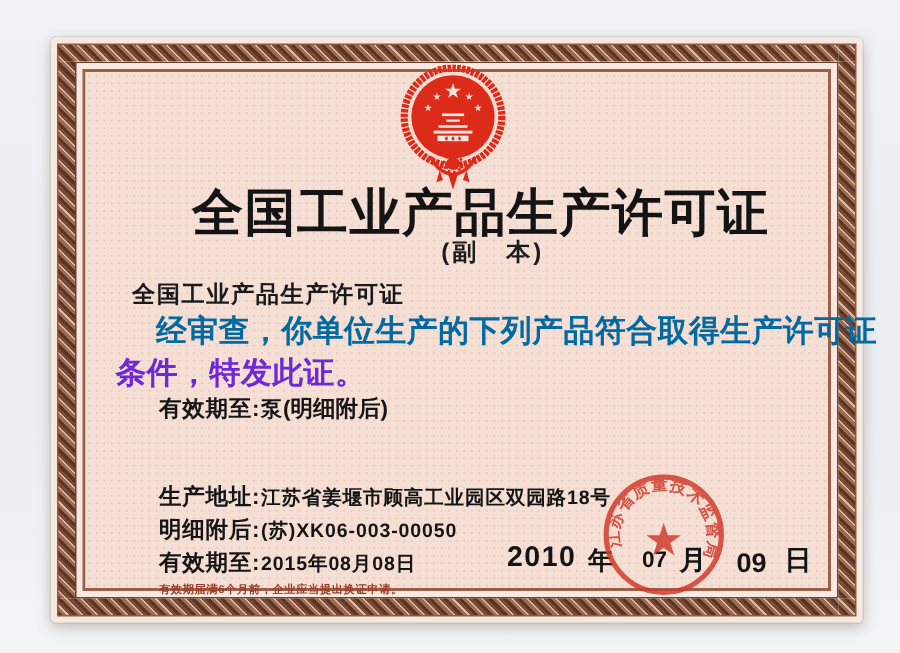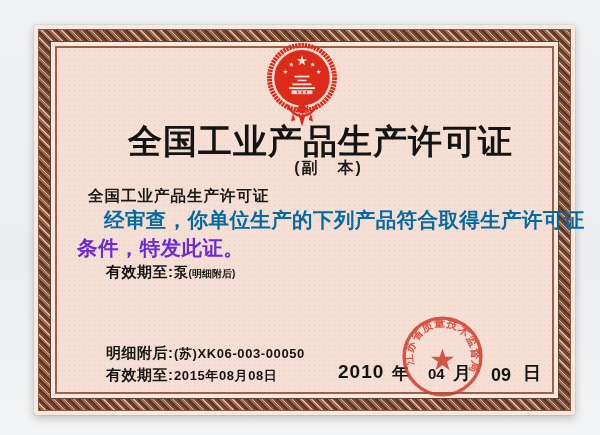--- a/index.html
+++ b/index.html
@@ -57,21 +57,21 @@
   .stmt2{
     position:absolute;left:77px;top:234px;
     font-size:20.5px;font-weight:bold;color:#6d28d9;letter-spacing:.4px;
   }
   .row{position:absolute;left:106px;color:#151515;white-space:nowrap;}
   .row .lab{
     display:inline-block;width:68px;font-size:15px;font-weight:bold;letter-spacing:.5px;
   }
   .row .val{font-size:13px;font-weight:bold;letter-spacing:.6px;}
   .row0{top:263px;} .row0 .val{font-size:14px;}
-  .row0 .note{font-size:10px;font-weight:bold;}
+  .row0 .note{font-size:15px;font-weight:bold;}
   .row1{top:297px;} .row2{top:322px;} .row3{top:344px;} .row4{top:366px;}
   .footnote{
     position:absolute;left:106px;top:388px;
     font-size:7.5px;font-weight:bold;color:#9c3c2a;letter-spacing:.4px;
   }
 
   
   .dateline{position:absolute;left:0;top:0;width:600px;height:435px;pointer-events:none;}
   .dateline span{position:absolute;font-weight:bold;color:#141414;}
   .d-year{left:338px;top:361px;font-size:19px;letter-spacing:1px;}
@@ -128,32 +128,36 @@
 
   <div class="title">全国工业产品生产许可证</div>
   <div class="subtitle">(副　本)</div>
   <div class="company">全国工业产品生产许可证</div>
   <div class="stmt1">经审查，你单位生产的下列产品符合取得生产许可证</div>
   <div class="stmt2">条件，特发此证。</div>
 
   <div class="row row0">
     <span class="lab">有效期至:</span><span class="val">泵</span><span class="note">(明细附后)</span>
   </div>
+  <div class="row row2">
+    <span class="lab">生产地址:</span><span class="val">江苏省姜堰市顾高工业园区双园路18号</span>
+  </div>
   <div class="row row3">
     <span class="lab">明细附后:</span><span class="val">(苏)XK06-003-00050</span>
   </div>
   <div class="row row4">
     <span class="lab">有效期至:</span><span class="val">2015年08月08日</span>
   </div>
 
+  <div class="footnote">有效期届满6个月前，企业应当提出换证申请。</div>
 
   <div class="dateline">
     <span class="d-year">2010</span>
     <span class="d-yu">年</span>
-    <span class="d-mon">04</span>
+    <span class="d-mon">07</span>
     <span class="d-mu">月</span>
     <span class="d-day">09</span>
     <span class="d-du">日</span>
   </div>
 
   <svg class="seal" viewBox="0 0 96 96">
     <circle cx="48" cy="48" r="38" fill="none" stroke="#d03a2a" stroke-width="3.4"></circle>
     <path id="sealArc" d="M20.3,58.1 A29.5,29.5 0 1 1 75.7,58.1" fill="none"></path>
     <text font-size="11" font-weight="bold" fill="#d03a2a" letter-spacing="0.6" font-family="Liberation Sans, DejaVu Sans, sans-serif">
       <textPath href="#sealArc" startOffset="2">江苏省质量技术监督局</textPath>

